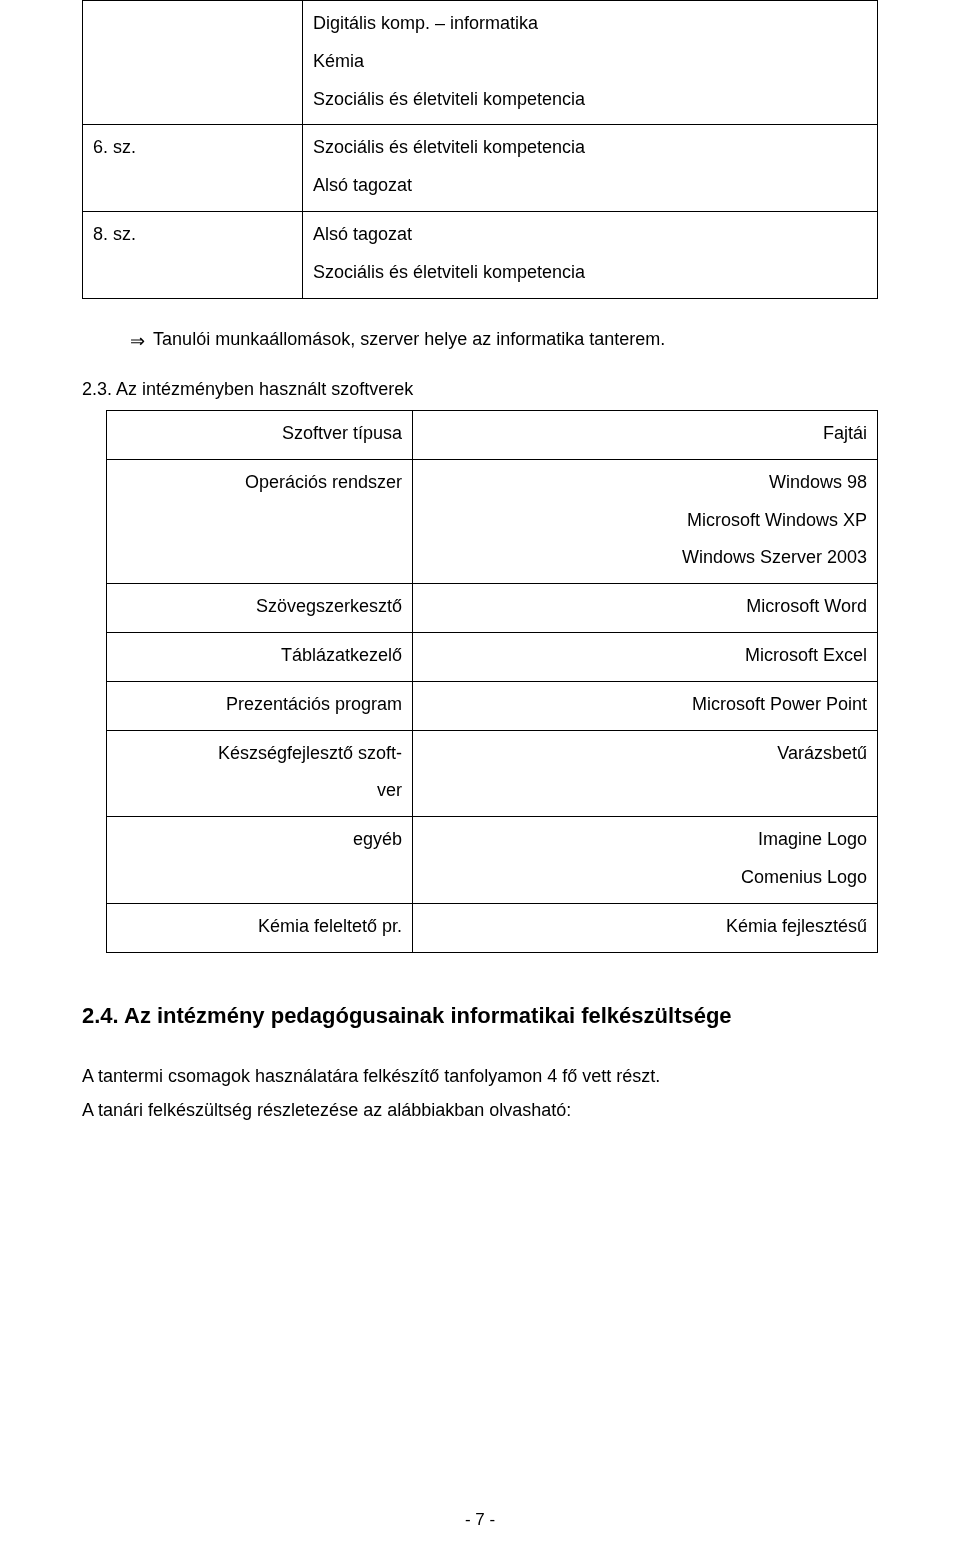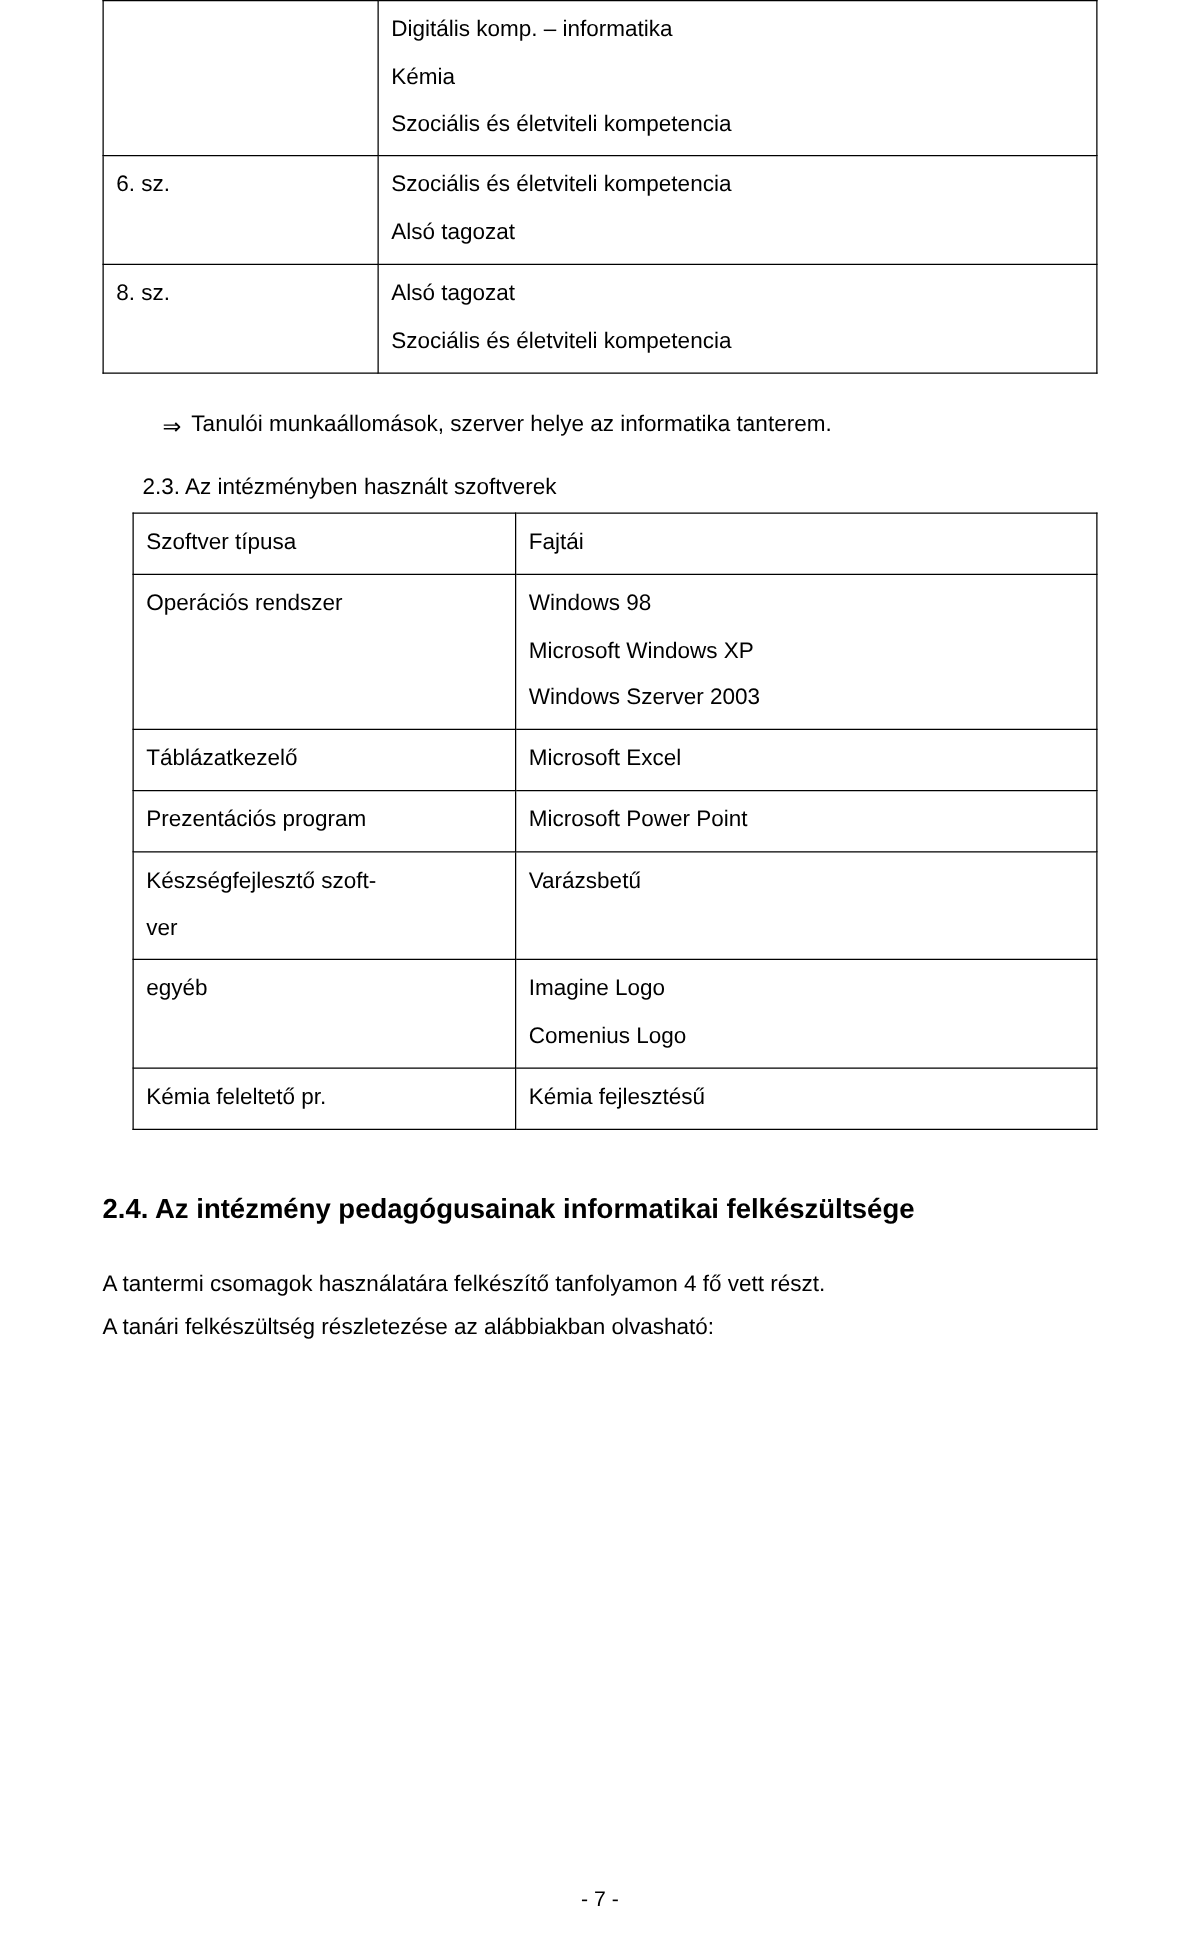--- a/index.html
+++ b/index.html
@@ -39,29 +39,29 @@
     display: flex;
     gap: 8px;
   }
   .arrow-glyph {
     font-size: 18px;
     padding-top: 2px;
   }
   .section-num {
     font-size: 18px;
     padding: 4px 0 10px 0;
-    margin-left: 32px;
   }
   table.tbl2 {
     border-collapse: collapse;
     width: 100%;
     font-size: 18px;
     line-height: 2.1;
     margin-left: 24px;
     width: calc(100% - 24px);
+    text-align: right;
   }
   table.tbl2 td {
     border: 1px solid #000;
     padding: 4px 10px 6px 10px;
     vertical-align: top;
   }
   table.tbl2 td.left-col2 {
     width: 306px;
   }
   .heading24 {
@@ -131,20 +131,24 @@
     </tr>
     <tr>
       <td class="left-col2">Operációs rendszer</td>
       <td>
         <div>Windows 98</div>
         <div>Microsoft Windows XP</div>
         <div>Windows Szerver 2003</div>
       </td>
     </tr>
     <tr>
+      <td class="left-col2">Szövegszerkesztő</td>
+      <td>Microsoft Word</td>
+    </tr>
+    <tr>
       <td class="left-col2">Táblázatkezelő</td>
       <td>Microsoft Excel</td>
     </tr>
     <tr>
       <td class="left-col2">Prezentációs program</td>
       <td>Microsoft Power Point</td>
     </tr>
     <tr>
       <td class="left-col2">
         <div>Készségfejlesztő szoft-</div>

